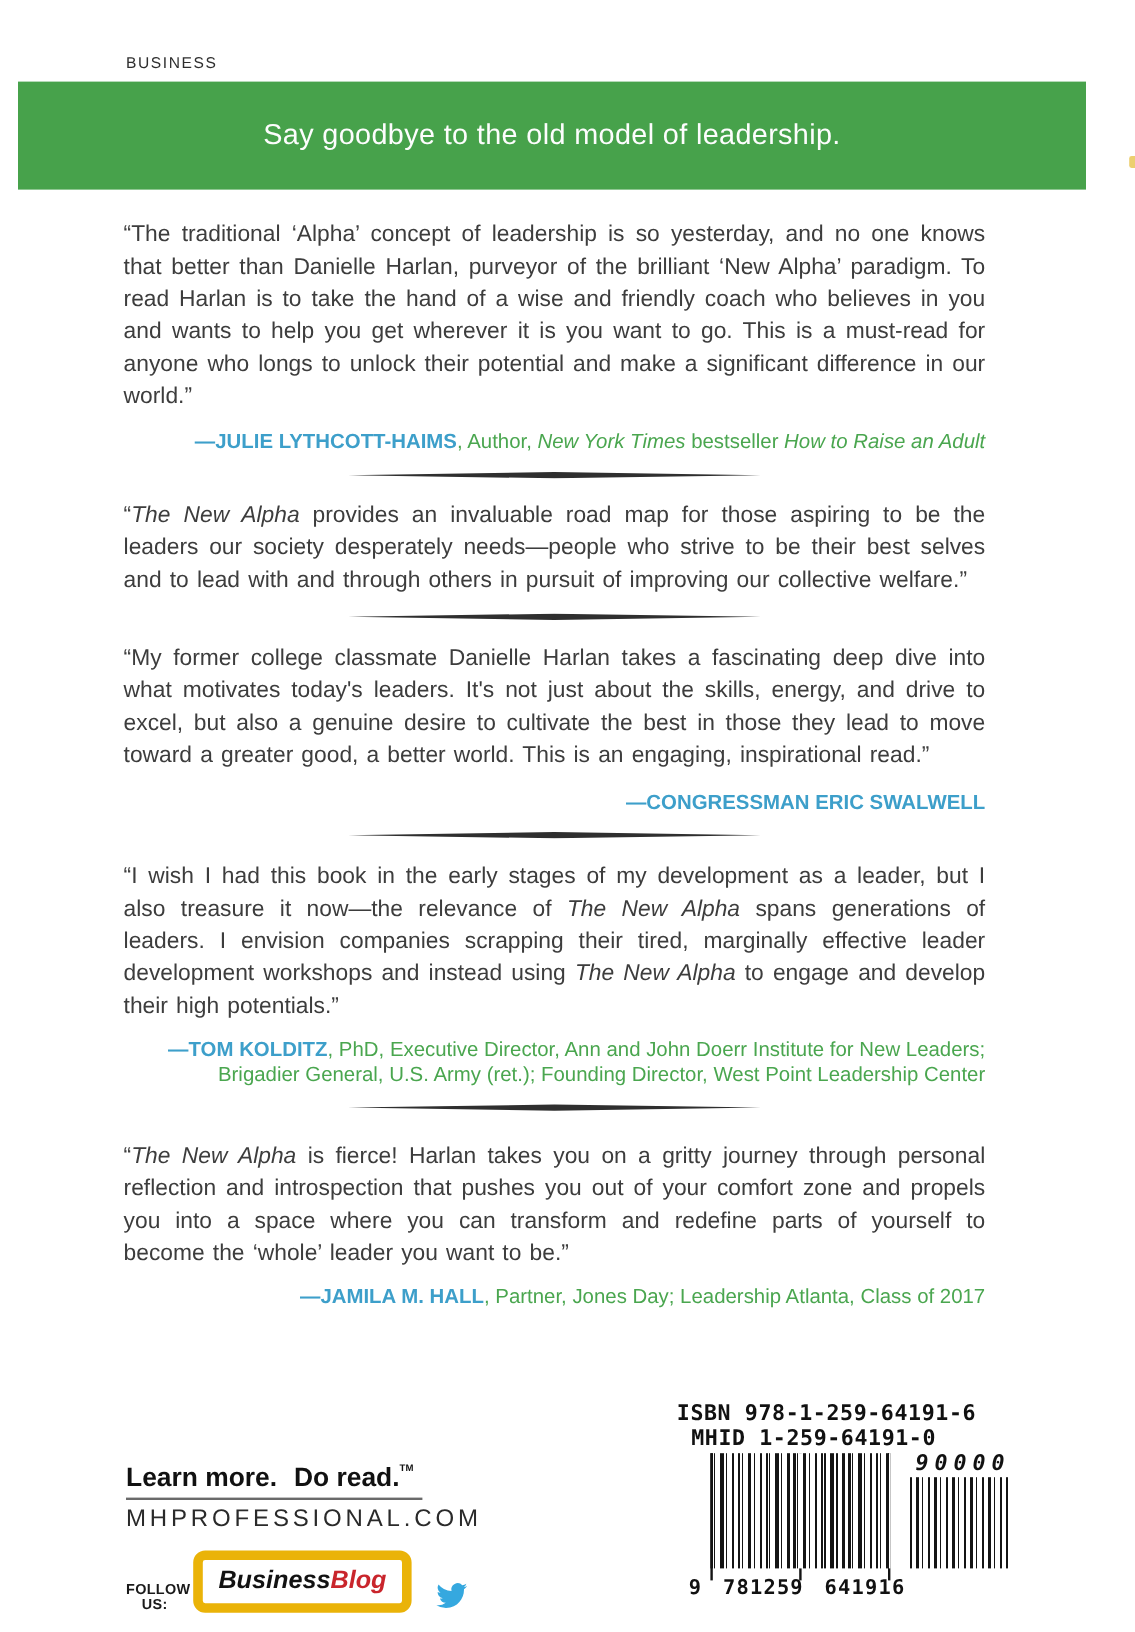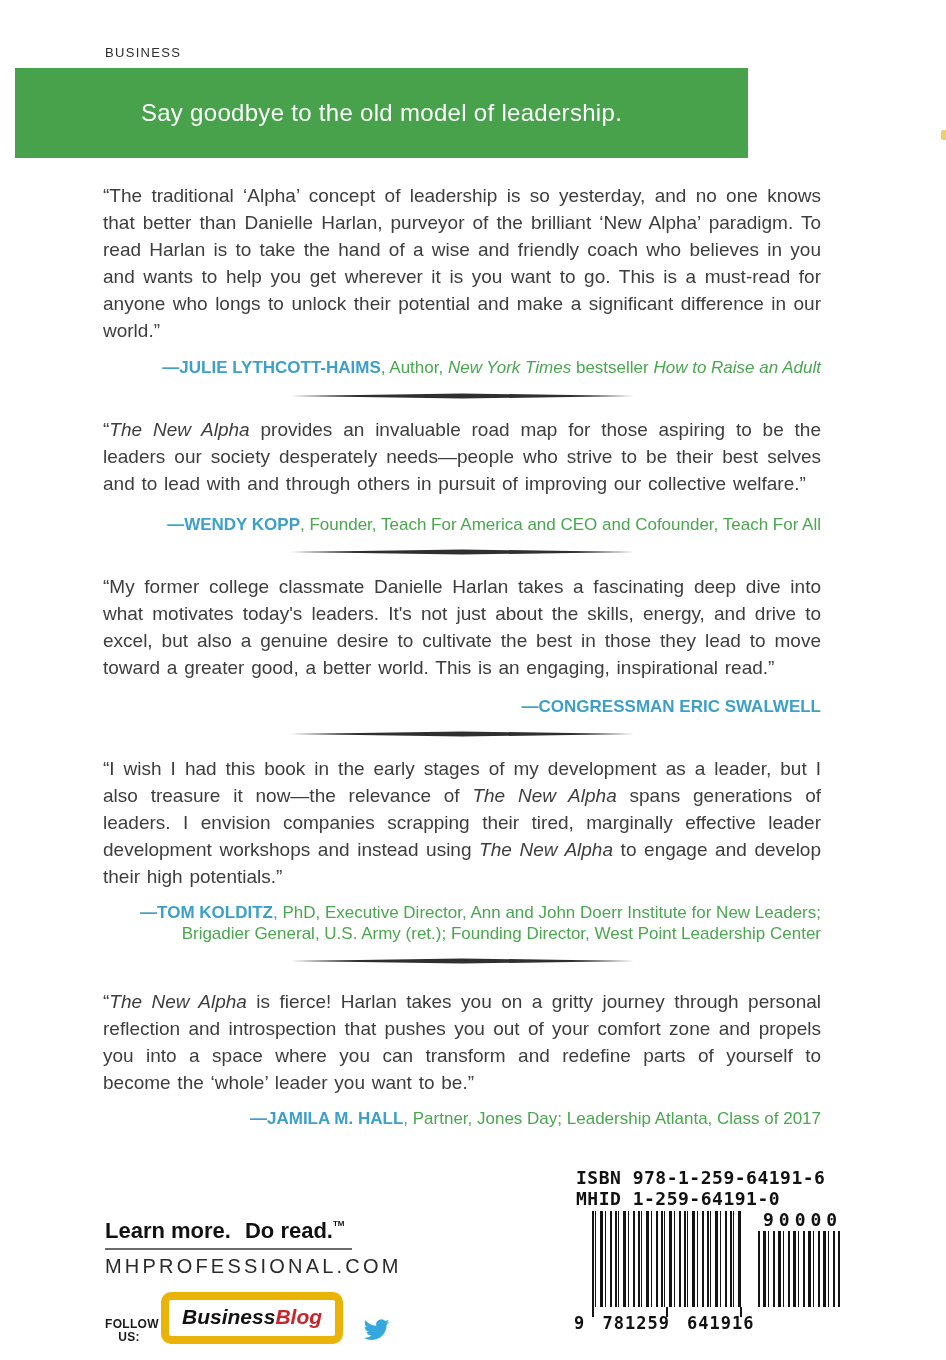--- a/index.html
+++ b/index.html
@@ -6,21 +6,21 @@
   html,body { background:#ffffff; }
   .page {
     position:relative; width:946px; height:1360px; background:#ffffff;
     font-family:"Liberation Sans", sans-serif; overflow:hidden;margin-top:11px;
   }
   .category {
     position:absolute; left:105px; top:34px;
     font-size:13px; letter-spacing:1.3px; color:#2e2e2e;
   }
   .banner {
-    position:absolute; left:15px; top:57px; width:733px; height:90px;
+    position:absolute; left:15px; top:57px; width:890px; height:90px;
     background:#47a24b; display:flex; 
     align-items:center; justify-content:center; text-align:center;
   }
   .banner-line1 { color:#fdfdfd; font-size:24px; letter-spacing:0.3px; line-height:30px; }
   .banner-line2 { color:#1c2a1e; font-size:26px; font-weight:bold; letter-spacing:0.4px; line-height:32px; }
   .content { position:absolute; left:103px; top:166px; width:718px; }
   .quote {
     font-size:19px; line-height:27px; color:#3d3d3d;
     text-align:justify; word-spacing:1.5px;
   }
@@ -50,33 +50,33 @@
   .fb-icon {
     margin-left:9px; width:29px; height:29px; background:#3b5998; border-radius:3px;
     color:#fff; font-weight:bold; font-size:24px; display:flex; align-items:flex-end;
     justify-content:center; overflow:hidden; font-family:"Liberation Serif", serif; line-height:26px;
   }
   .tw-icon { margin-left:8px; width:33px; height:28px; display:flex; align-items:center; }
 
   
   .bar-block { position:absolute; left:560px; top:1156px; width:292px; height:170px; background:#fff;
     font-family:"DejaVu Sans Mono", monospace; font-weight:bold; color:#111; }
-  .bc-line1 { position:absolute; left:16px; top:0; font-size:18px; letter-spacing:0.5px; }
+  .bc-line1 { position:absolute; left:4px; top:0; font-size:18px; letter-spacing:0.5px; }
   .bc-line2 { position:absolute; left:16px; top:21px; font-size:18px; letter-spacing:0.5px;text-align:center; }
   .bars-main {
     position:absolute; left:32px; top:44px; width:150px; height:96px;
     background:repeating-linear-gradient(90deg,#141414 0 2px,#fff 2px 3px,#141414 3px 4px,#fff 4px 8px,#141414 8px 11px,#fff 11px 13px,#141414 13px 14px,#fff 14px 18px,#141414 18px 20px,#fff 20px 23px);
   }
   .guard { position:absolute; top:44px; width:2px; height:106px; background:#141414; }
   .g1{left:32px} .g2{left:106px} .g3{left:180px}
   .bars-supp {
     position:absolute; left:198px; top:64px; width:82px; height:76px;
     background:repeating-linear-gradient(90deg,#141414 0 2px,#fff 2px 5px,#141414 5px 8px,#fff 8px 10px,#141414 10px 11px,#fff 11px 15px);
   }
-  .bc-price { position:absolute; left:198px; top:42px; width:82px; font-size:18px; letter-spacing:5px; text-align:right; text-indent:5px; }
+  .bc-price { position:absolute; left:198px; top:42px; width:82px; font-size:18px; letter-spacing:5px; text-align:right; text-indent:5px;font-style:italic; }
   .bc-number { position:absolute; left:14px; top:146px; font-size:17px; letter-spacing:1px; word-spacing:6px; }
   .edge-mark { position:absolute; right:0; top:119px; width:5px; height:10px; background:#e7c34b; opacity:0.8; border-radius:2px 0 0 2px; }
 </style>
 </head>
 <body>
 
 <div class="page">
 
   <div class="category">BUSINESS</div>
 
@@ -89,21 +89,20 @@
 
     <p class="quote mt5"><span>“The traditional ‘Alpha’ concept of leadership is so yesterday, and no one knows that better than Danielle Harlan, purveyor of the brilliant ‘New Alpha’ paradigm. To read Harlan is to take the hand of a wise and friendly coach who believes in you and wants to help you get wherever it is you want to go. This is a must-read for anyone who longs to unlock their potential and make a significant difference in our world.”</span></p>
     <p class="attr mt13"><span class="attr-name">—JULIE LYTHCOTT-HAIMS</span><span class="attr-role"><span>, Author, </span><span class="it">New York Times</span><span> bestseller </span><span class="it">How to Raise an Adult</span></span></p>
     <div class="divider mt15">
       <svg width="344" height="6" viewBox="0 0 344 6">
           <polygon points="0,3 172,0.4 344,3 172,5.6" fill="#2f2f2f"></polygon>
         </svg>
     </div>
 
     <p class="quote mt17"><span>“</span><span class="it">The New Alpha</span><span> provides an invaluable road map for those aspiring to be the leaders our society desperately needs—people who strive to be their best selves and to lead with and through others in pursuit of improving our collective welfare.”</span></p>
-    <p class="attr mt17"><span class="attr-name">—WENDY KOPP</span><span class="attr-role"><span>, Founder, Teach For America and CEO and Cofounder, Teach For All</span></span></p>
     <div class="divider mt14">
       <svg width="344" height="6" viewBox="0 0 344 6">
           <polygon points="0,3 172,0.4 344,3 172,5.6" fill="#2f2f2f"></polygon>
         </svg>
     </div>
 
     <p class="quote mt18"><span>“My former college classmate Danielle Harlan takes a fascinating deep dive into what motivates today's leaders. It's not just about the skills, energy, and drive to excel, but also a genuine desire to cultivate the best in those they lead to move toward a greater good, a better world. This is an engaging, inspirational read.”</span></p>
     <p class="attr mt15"><span class="attr-name">—CONGRESSMAN ERIC SWALWELL</span></p>
     <div class="divider mt14">
       <svg width="344" height="6" viewBox="0 0 344 6">

